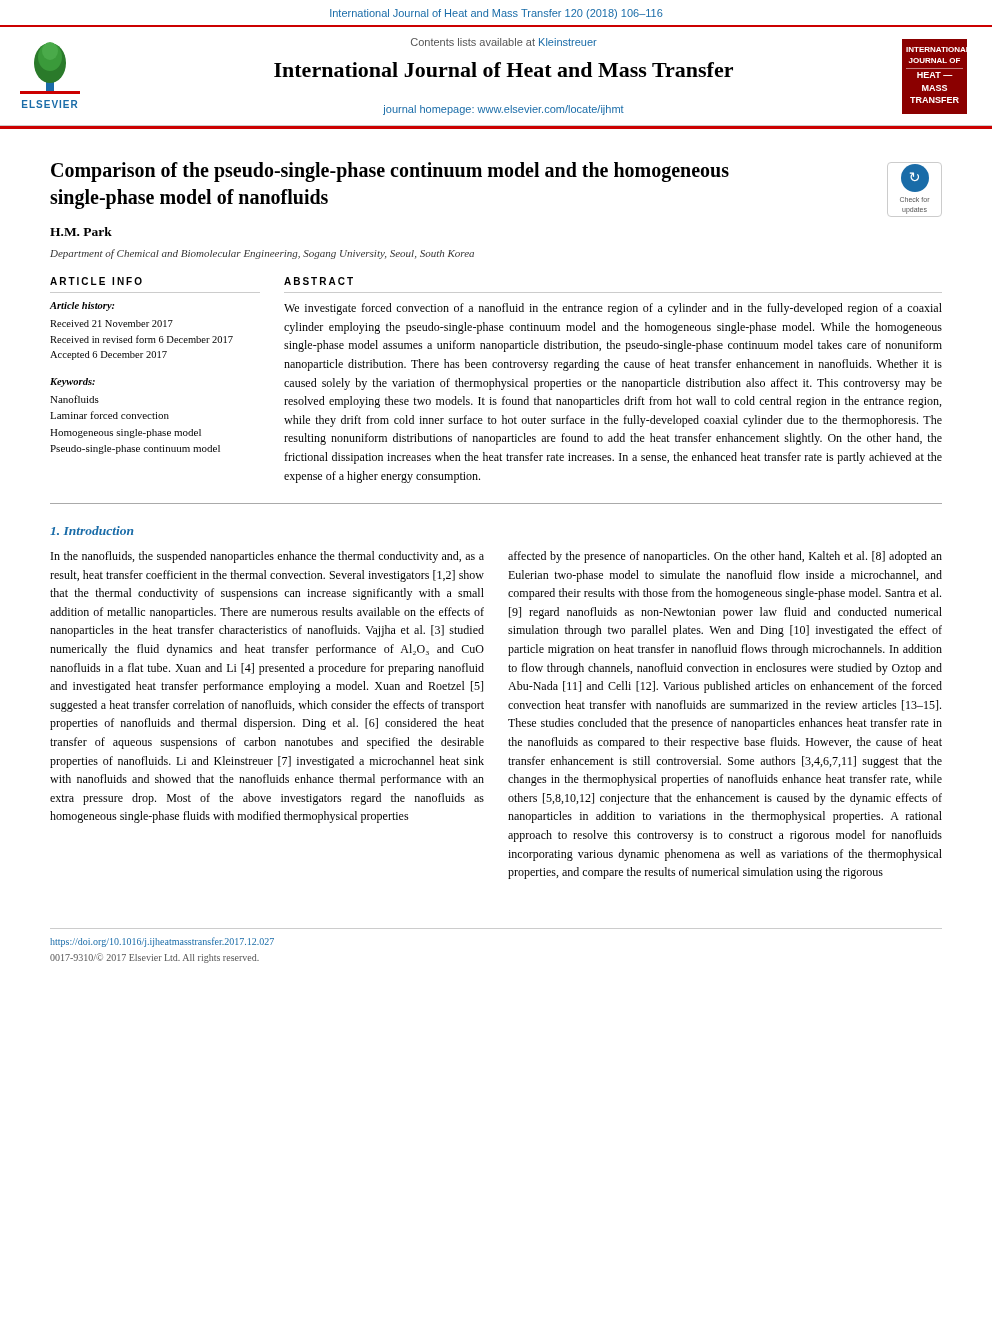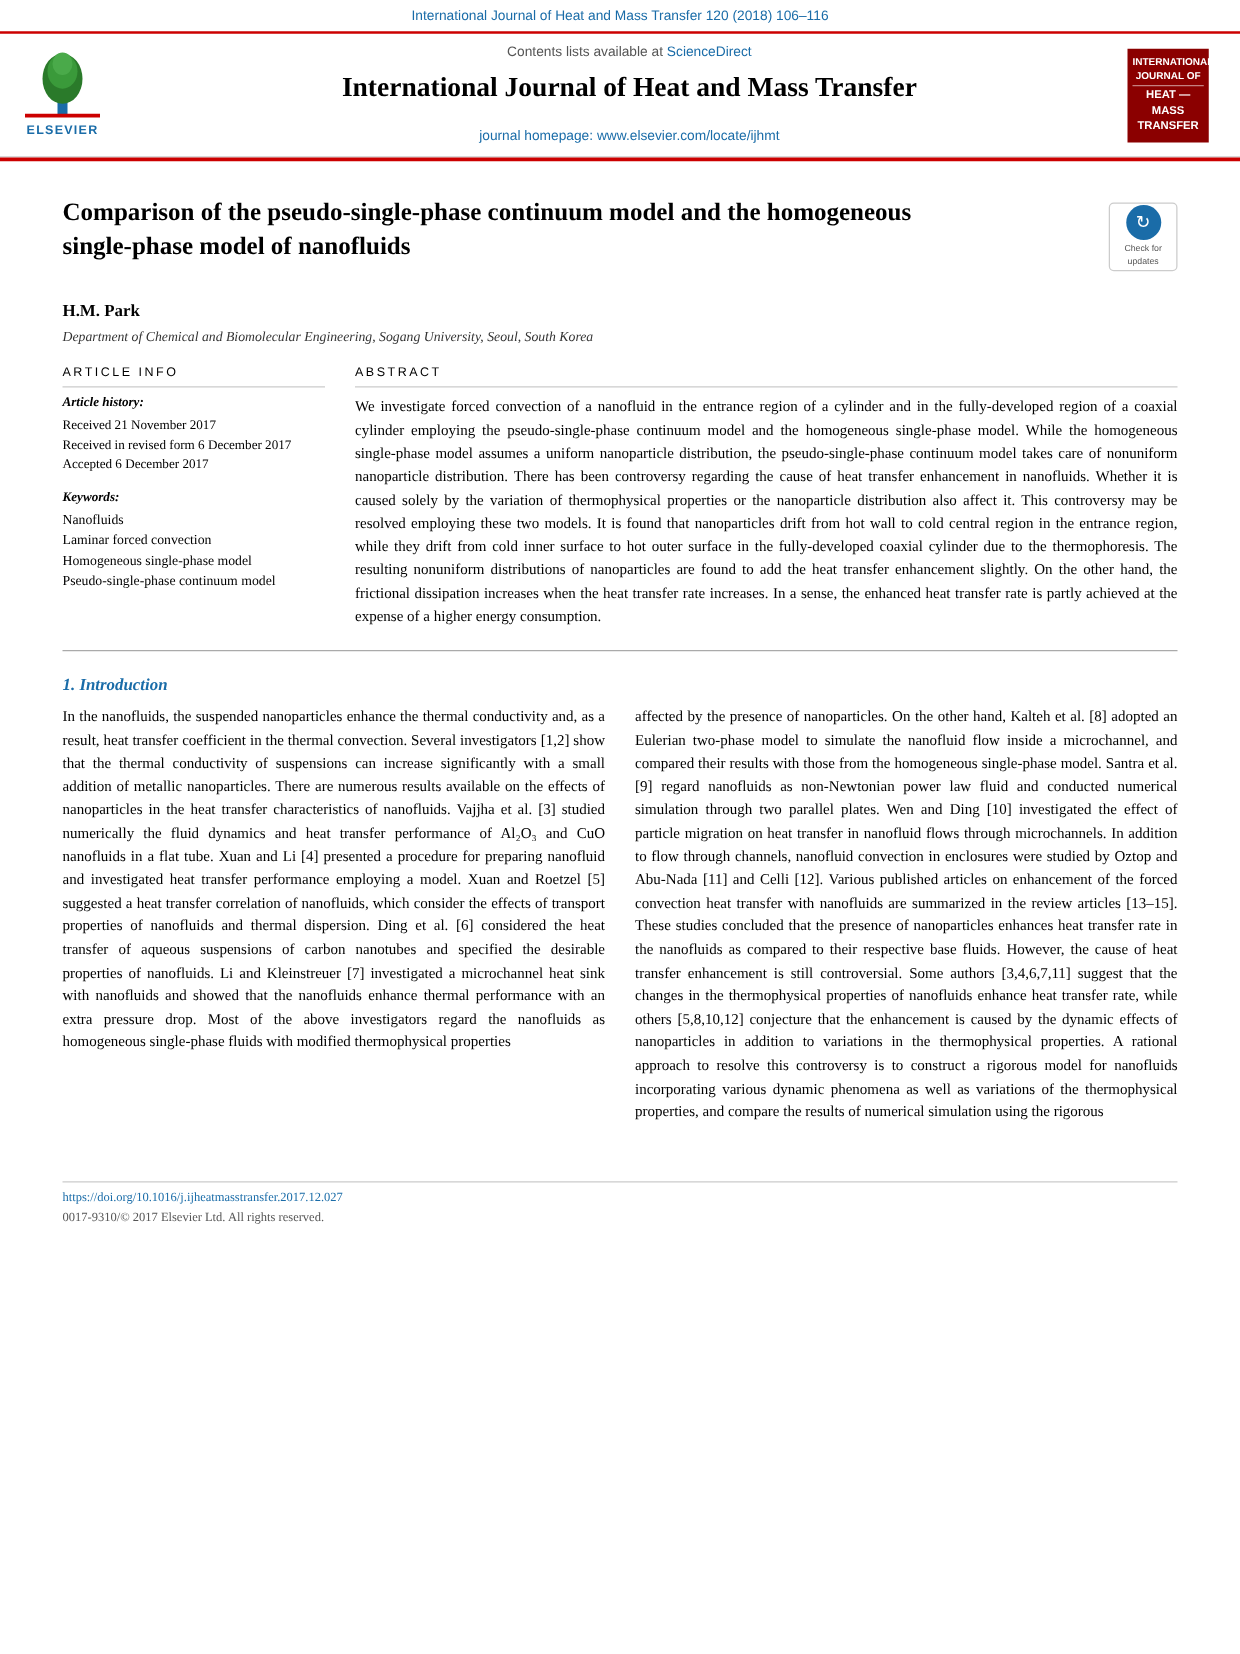--- a/index.html
+++ b/index.html
@@ -117,21 +117,21 @@
       margin: 0;
     }
     .main-content {
       padding: 20px 50px 20px 50px;
     }
     .paper-title {
       font-size: 20px;
       font-weight: bold;
       font-family: 'Times New Roman', Times, serif;
       line-height: 1.35;
-      margin-bottom: 29px;
+      margin-bottom: 12px;
       margin-top: 8px;
       color: #000;
       max-width: 680px;
     }
     .check-updates-badge {
       float: right;
       margin-left: 10px;
       margin-top: 5px;
       width: 55px;
       height: 55px;
@@ -181,21 +181,21 @@
       min-width: 210px;
     }
     .right-col {
       flex: 1;
     }
     .section-header {
       font-size: 10px;
       font-family: Arial, sans-serif;
       letter-spacing: 2px;
       text-transform: uppercase;
-      font-weight: normal;
+      font-weight: bold;
       color: #000;
       margin-bottom: 6px;
       border-bottom: 1px solid #ccc;
       padding-bottom: 3px;
     }
     .article-info-block {
       margin-bottom: 12px;
     }
     .article-info-label {
       font-size: 10.5px;
@@ -299,21 +299,21 @@
         <ellipse cx="30" cy="16" rx="12" ry="14" fill="#3a9a3a"></ellipse>
         <ellipse cx="30" cy="10" rx="8" ry="9" fill="#4aaa4a"></ellipse>
         <rect x="0" y="50" width="60" height="3" fill="#c00"></rect>
       </svg>
       <span class="elsevier-text">ELSEVIER</span>
     </div>
   </div>
   <div class="header-center">
     <div class="science-direct-line">
       <span>Contents lists available at</span>
-      <span class="science-direct-link">ScienceDirect</span>
+      <span class="science-direct-link">Kleinstreuer</span>
     </div>
     <div class="journal-title">International Journal of Heat and Mass Transfer</div>
     <div class="journal-homepage">
       <span>journal homepage:</span>
       <span style="color:#1a6ca8; cursor:pointer;">www.elsevier.com/locate/ijhmt</span>
     </div>
   </div>
   <div class="header-logo-right">
     <div class="journal-badge">
       <div class="journal-badge-top">INTERNATIONAL JOURNAL OF</div>

